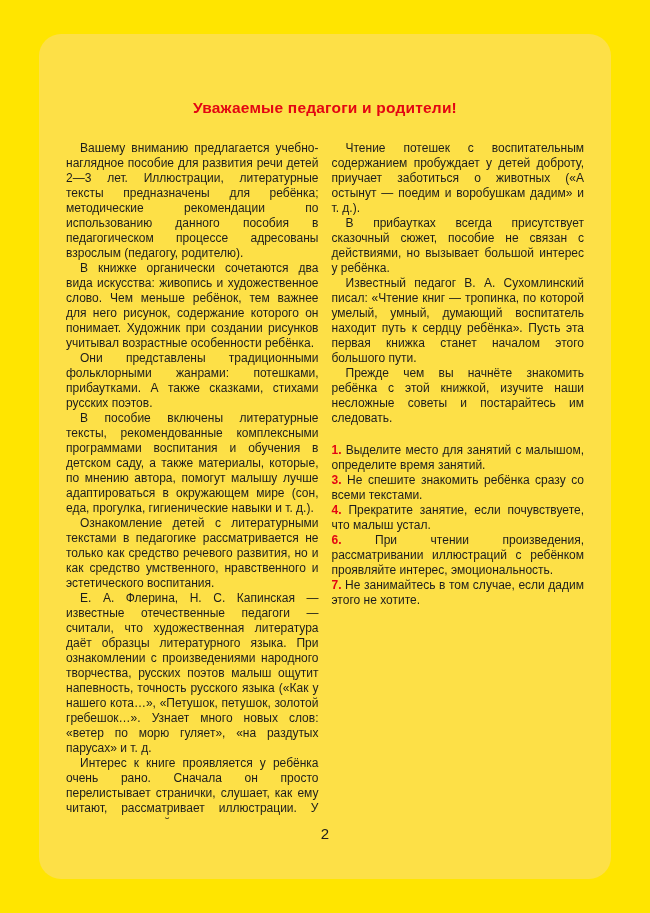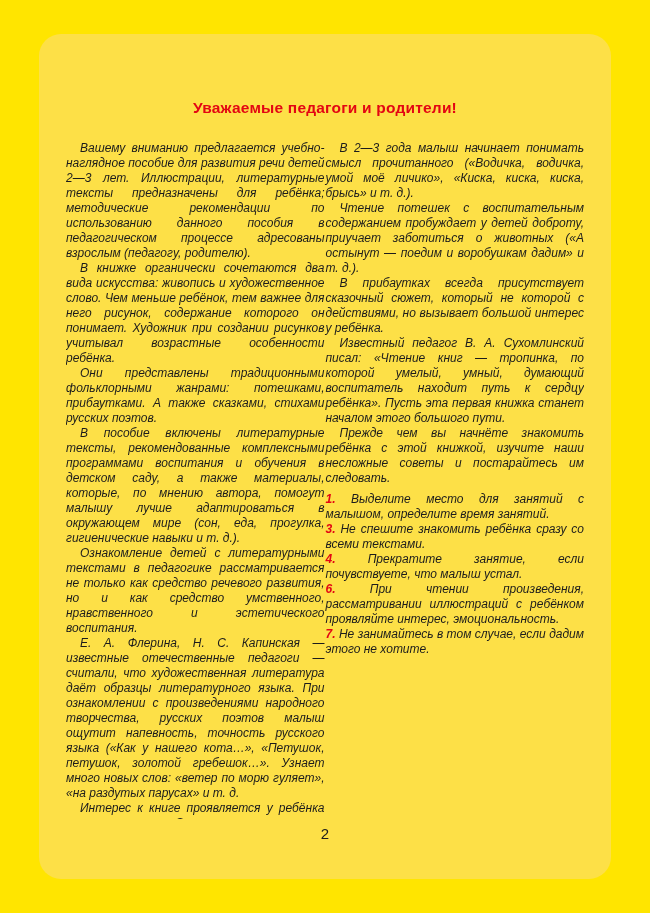--- a/index.html
+++ b/index.html
@@ -31,43 +31,42 @@
   .heading{
     margin:52px 0 24px 0;
     text-align:center;
     color:var(--heading-red);
     font-size:15.5px;
     font-weight:bold;
     letter-spacing:0.2px;
   }
   .columns{
     display:flex;
-    gap:1px;
+    gap:13px;
     flex:1;
     overflow:hidden;
-    font-style:italic;
   }
   .col{
     flex:1;
     min-width:0;
   }
   .col p{
     margin:0;
     font-size:12px;
     line-height:15px;
     color:var(--text-black);
     text-align:justify;
     hyphens:auto;
     -webkit-hyphens:auto;
   }
   .col p.para{
     text-indent:14px;
   }
   .tips{
-    margin-top:6px;
+    margin-top:17px;
   }
   .tip{
     margin:0;
   }
   .tip .num{
     color:var(--tip-number-red);
     font-weight:bold;
   }
   .pagenum{
     text-align:center;
@@ -88,23 +87,22 @@
       <p class="para">Вашему вниманию предлагается учебно-наглядное пособие для развития речи детей 2—3 лет. Иллюстрации, литературные тексты предназначены для ребёнка; методические рекомендации по использованию данного пособия в педагогическом процессе адресованы взрослым (педагогу, родителю).</p>
       <p class="para">В книжке органически сочетаются два вида искусства: живопись и художественное слово. Чем меньше ребёнок, тем важнее для него рисунок, содержание которого он понимает. Художник при создании рисунков учитывал возрастные особенности ребёнка.</p>
       <p class="para">Они представлены традиционными фольклорными жанрами: потешками, прибаутками. А также сказками, стихами русских поэтов.</p>
       <p class="para">В пособие включены литературные тексты, рекомендованные комплексными программами воспитания и обучения в детском саду, а также материалы, которые, по мнению автора, помогут малышу лучше адаптироваться в окружающем мире (сон, еда, прогулка, гигиенические навыки и т. д.).</p>
       <p class="para">Ознакомление детей с литературными текстами в педагогике рассматривается не только как средство речевого развития, но и как средство умственного, нравственного и эстетического воспитания.</p>
       <p class="para">Е. А. Флерина, Н. С. Капинская — известные отечественные педагоги — считали, что художественная литература даёт образцы литературного языка. При ознакомлении с произведениями народного творчества, русских поэтов малыш ощутит напевность, точность русского языка («Как у нашего кота…», «Петушок, петушок, золотой гребешок…». Узнает много новых слов: «ветер по морю гуляет», «на раздутых парусах» и т. д.</p>
       <p class="para">Интерес к книге проявляется у ребёнка очень рано. Сначала он просто перелистывает странички, слушает, как ему читают, рассматривает иллюстрации. У некоторых детей возникает интерес к буквам, поэтому в книге они крупные. Советуем этот момент не оставлять без внимания.</p>
     </div>
 
     <div class="col">
-      <p class="para">В 2—3 года малыш начинает понимать смысл прочитанного («Водичка, водичка, умой моё личико», «Киска, киска, киска, брысь» и т. д.).</p>
       <p class="para">Чтение потешек с воспитательным содержанием пробуждает у детей доброту, приучает заботиться о животных («А остынут — поедим и воробушкам дадим» и т. д.).</p>
-      <p class="para">В прибаутках всегда присутствует сказочный сюжет, который не которой с действиями, но вызывает большой интерес у ребёнка.</p>
+      <p class="para">В прибаутках всегда присутствует сказочный сюжет, пособие не связан с действиями, но вызывает большой интерес у ребёнка.</p>
       <p class="para">Известный педагог В. А. Сухомлинский писал: «Чтение книг — тропинка, по которой умелый, умный, думающий воспитатель находит путь к сердцу ребёнка». Пусть эта первая книжка станет началом этого большого пути.</p>
       <p class="para">Прежде чем вы начнёте знакомить ребёнка с этой книжкой, изучите наши несложные советы и постарайтесь им следовать.</p>
 
       <div class="tips">
         <p class="tip"><span class="num">1.</span> <span>Выделите место для занятий с малышом, определите время занятий.</span></p>
         <p class="tip"><span class="num">3.</span> <span>Не спешите знакомить ребёнка сразу со всеми текстами.</span></p>
         <p class="tip"><span class="num">4.</span> <span>Прекратите занятие, если почувствуете, что малыш устал.</span></p>
         <p class="tip"><span class="num">6.</span> <span>При чтении произведения, рассматривании иллюстраций с ребёнком проявляйте интерес, эмоциональность.</span></p>
         <p class="tip"><span class="num">7.</span> <span>Не занимайтесь в том случае, если дадим этого не хотите.</span></p>
 

